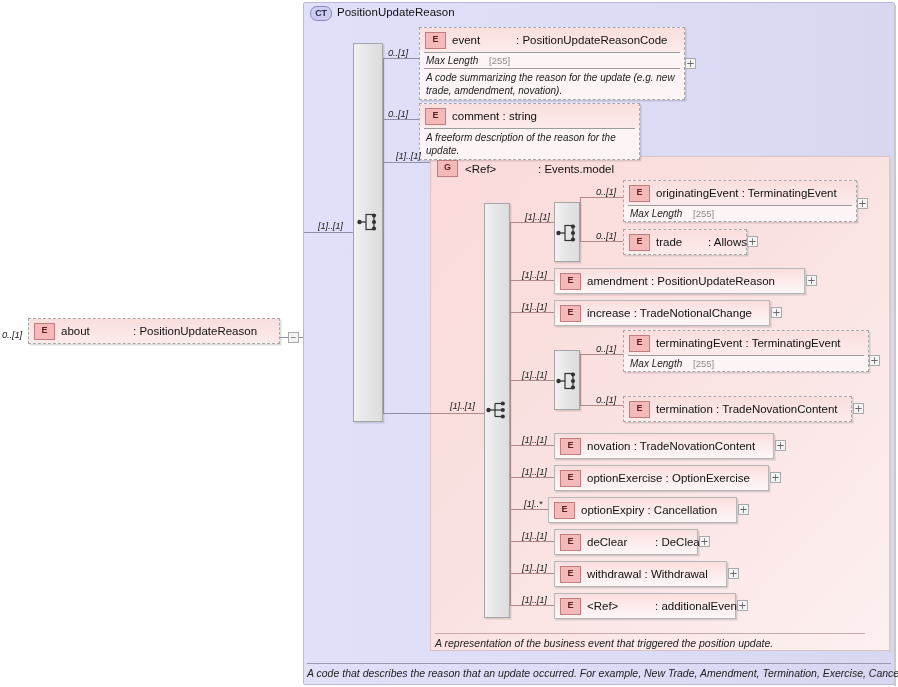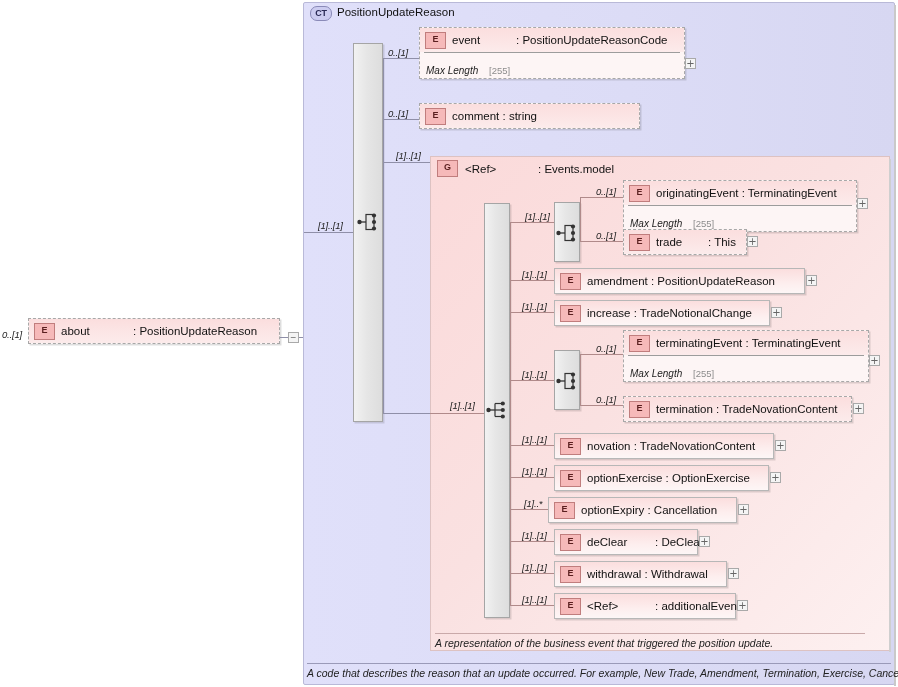--- a/index.html
+++ b/index.html
@@ -70,21 +70,21 @@
     background:linear-gradient(to bottom,#fbdede 0%,#fdeeee 60%,#fdf6f6 100%);
   }
   .node.dashed .node-head{background:linear-gradient(to bottom,#fbdede,#fcebeb);}
   .e-badge{
     width:19px;height:15px;min-width:19px;
     border:1px solid #c07d7d;background:#f6b9b9;
     font-size:9px;font-weight:bold;line-height:13px;text-align:center;color:#5a1f1f;
   }
   .node-name{font-size:11.5px;color:#111;white-space:nowrap;}
   .facet-row{
-    border-top:1px solid #9c9c9c;margin:0 4px;padding:12px 0 2px 2px;
+    border-top:1px solid #9c9c9c;margin:0 4px;padding:2px 0 2px 2px;
     font-style:italic;font-size:10px;color:#222;white-space:nowrap;
   }
   .facet-row .fval{color:#8c8c8c;font-style:normal;padding-left:8px;font-size:9.5px;}
   .doc-row{
     border-top:1px solid #9c9c9c;margin:0 4px;padding:2px 0 2px 2px;
     font-style:italic;font-size:10px;color:#222;line-height:13px;
   }
 
   
   .expander{
@@ -166,30 +166,32 @@
 <div class="abs node dashed" style="left:419px;top:27px;width:266px;">
   <div class="node-head">
     <span class="e-badge">E</span>
     <span class="node-name" style="min-width:58px">event</span>
     <span class="node-name">: PositionUpdateReasonCode</span>
   </div>
   <div class="facet-row">
     <span>Max Length</span>
     <span class="fval">[255]</span>
   </div>
+  <div class="doc-row">A code summarizing the reason for the update (e.g. new trade, amdendment, novation).</div>
 </div>
 <div class="abs expander" style="left:685px;top:58px;">+</div>
 
 <div class="abs hline" style="left:383px;top:119px;width:36px;"></div>
 <div class="abs mult" style="left:388px;top:108px;">0..[1]</div>
 <div class="abs node dashed" style="left:419px;top:103px;width:221px;">
   <div class="node-head">
     <span class="e-badge">E</span>
     <span class="node-name">comment : string</span>
   </div>
+  <div class="doc-row">A freeform description of the reason for the update.</div>
 </div>
 
 <div class="abs hline" style="left:383px;top:413px;width:47px;"></div>
 <div class="abs mult" style="left:396px;top:150px;">[1]..[1]</div>
 <div class="abs hline" style="left:383px;top:162px;width:47px;"></div>
 
 <div class="abs" style="left:437px;top:160px;display:flex;align-items:center;gap:7px;">
   <span class="g-badge">G</span>
   <span class="node-name" style="min-width:66px">&lt;Ref&gt;</span>
   <span class="node-name">: Events.model</span>
@@ -239,21 +241,21 @@
   </div>
 </div>
 <div class="abs expander" style="left:857px;top:198px;">+</div>
 
 <div class="abs hline pink" style="left:580px;top:241px;width:43px;"></div>
 <div class="abs mult" style="left:596px;top:230px;">0..[1]</div>
 <div class="abs node dashed" style="left:623px;top:229px;width:124px;">
   <div class="node-head">
     <span class="e-badge">E</span>
     <span class="node-name" style="min-width:46px">trade</span>
-    <span class="node-name">: This</span>
+    <span class="node-name">: Allows</span>
   </div>
 </div>
 <div class="abs expander" style="left:747px;top:236px;">+</div>
 
 <div class="abs hline pink" style="left:510px;top:280px;width:44px;"></div>
 <div class="abs mult" style="left:522px;top:269px;">[1]..[1]</div>
 <div class="abs node solid" style="left:554px;top:268px;width:251px;">
   <div class="node-head">
     <span class="e-badge">E</span>
     <span class="node-name">amendment : PositionUpdateReason</span>

